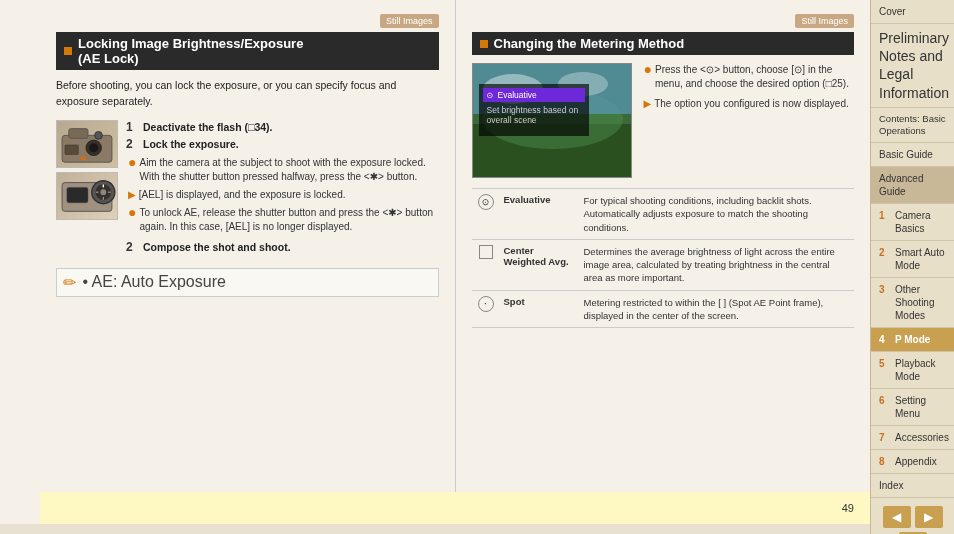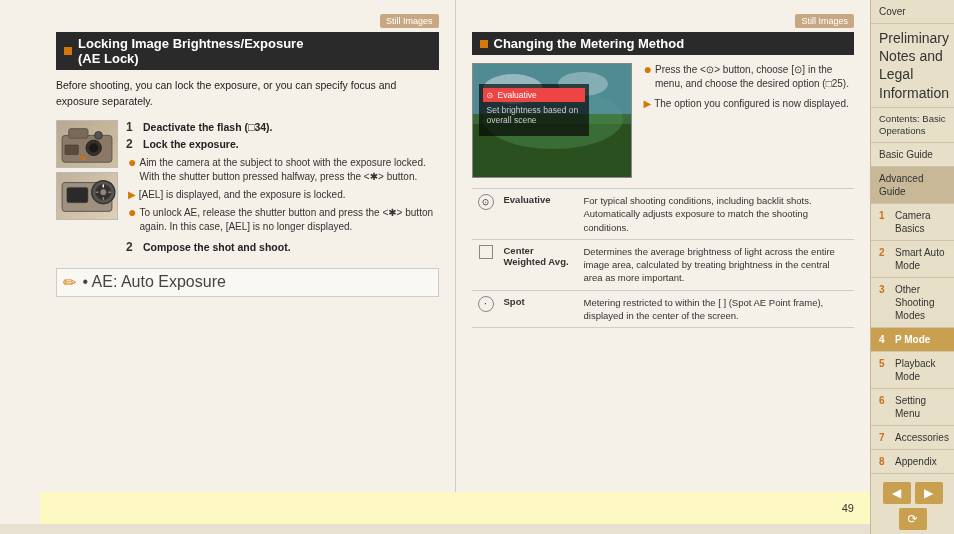--- a/index.html
+++ b/index.html
@@ -211,21 +211,21 @@
       position: absolute;
       top: 20px;
       left: 6px;
       background: rgba(0,0,0,0.65);
       color: #fff;
       font-size: 8.5px;
       padding: 4px;
       width: 110px;
     }
     .menu-item-selected {
-      background: #ef4444;
+      background: #6d28d9;
       padding: 2px 4px;
       margin-bottom: 1px;
     }
     .menu-item-normal {
       padding: 2px 4px;
       margin-bottom: 5px;
       color: #ccc;
     }
 
     .metering-text-area {
@@ -593,20 +593,23 @@
       <span>Setting Menu</span>
     </div>
     <div class="sidebar-item chapter">
       <span class="chapter-num">7</span>
       <span>Accessories</span>
     </div>
     <div class="sidebar-item chapter">
       <span class="chapter-num">8</span>
       <span>Appendix</span>
     </div>
+    <div class="sidebar-item">
+      <span>Index</span>
+    </div>
   </div>
 
   <div class="nav-buttons">
     <div class="nav-row">
       <button class="nav-btn">
         <span class="nav-arrow">◀</span>
       </button>
       <button class="nav-btn">
         <span class="nav-arrow">▶</span>
       </button>

